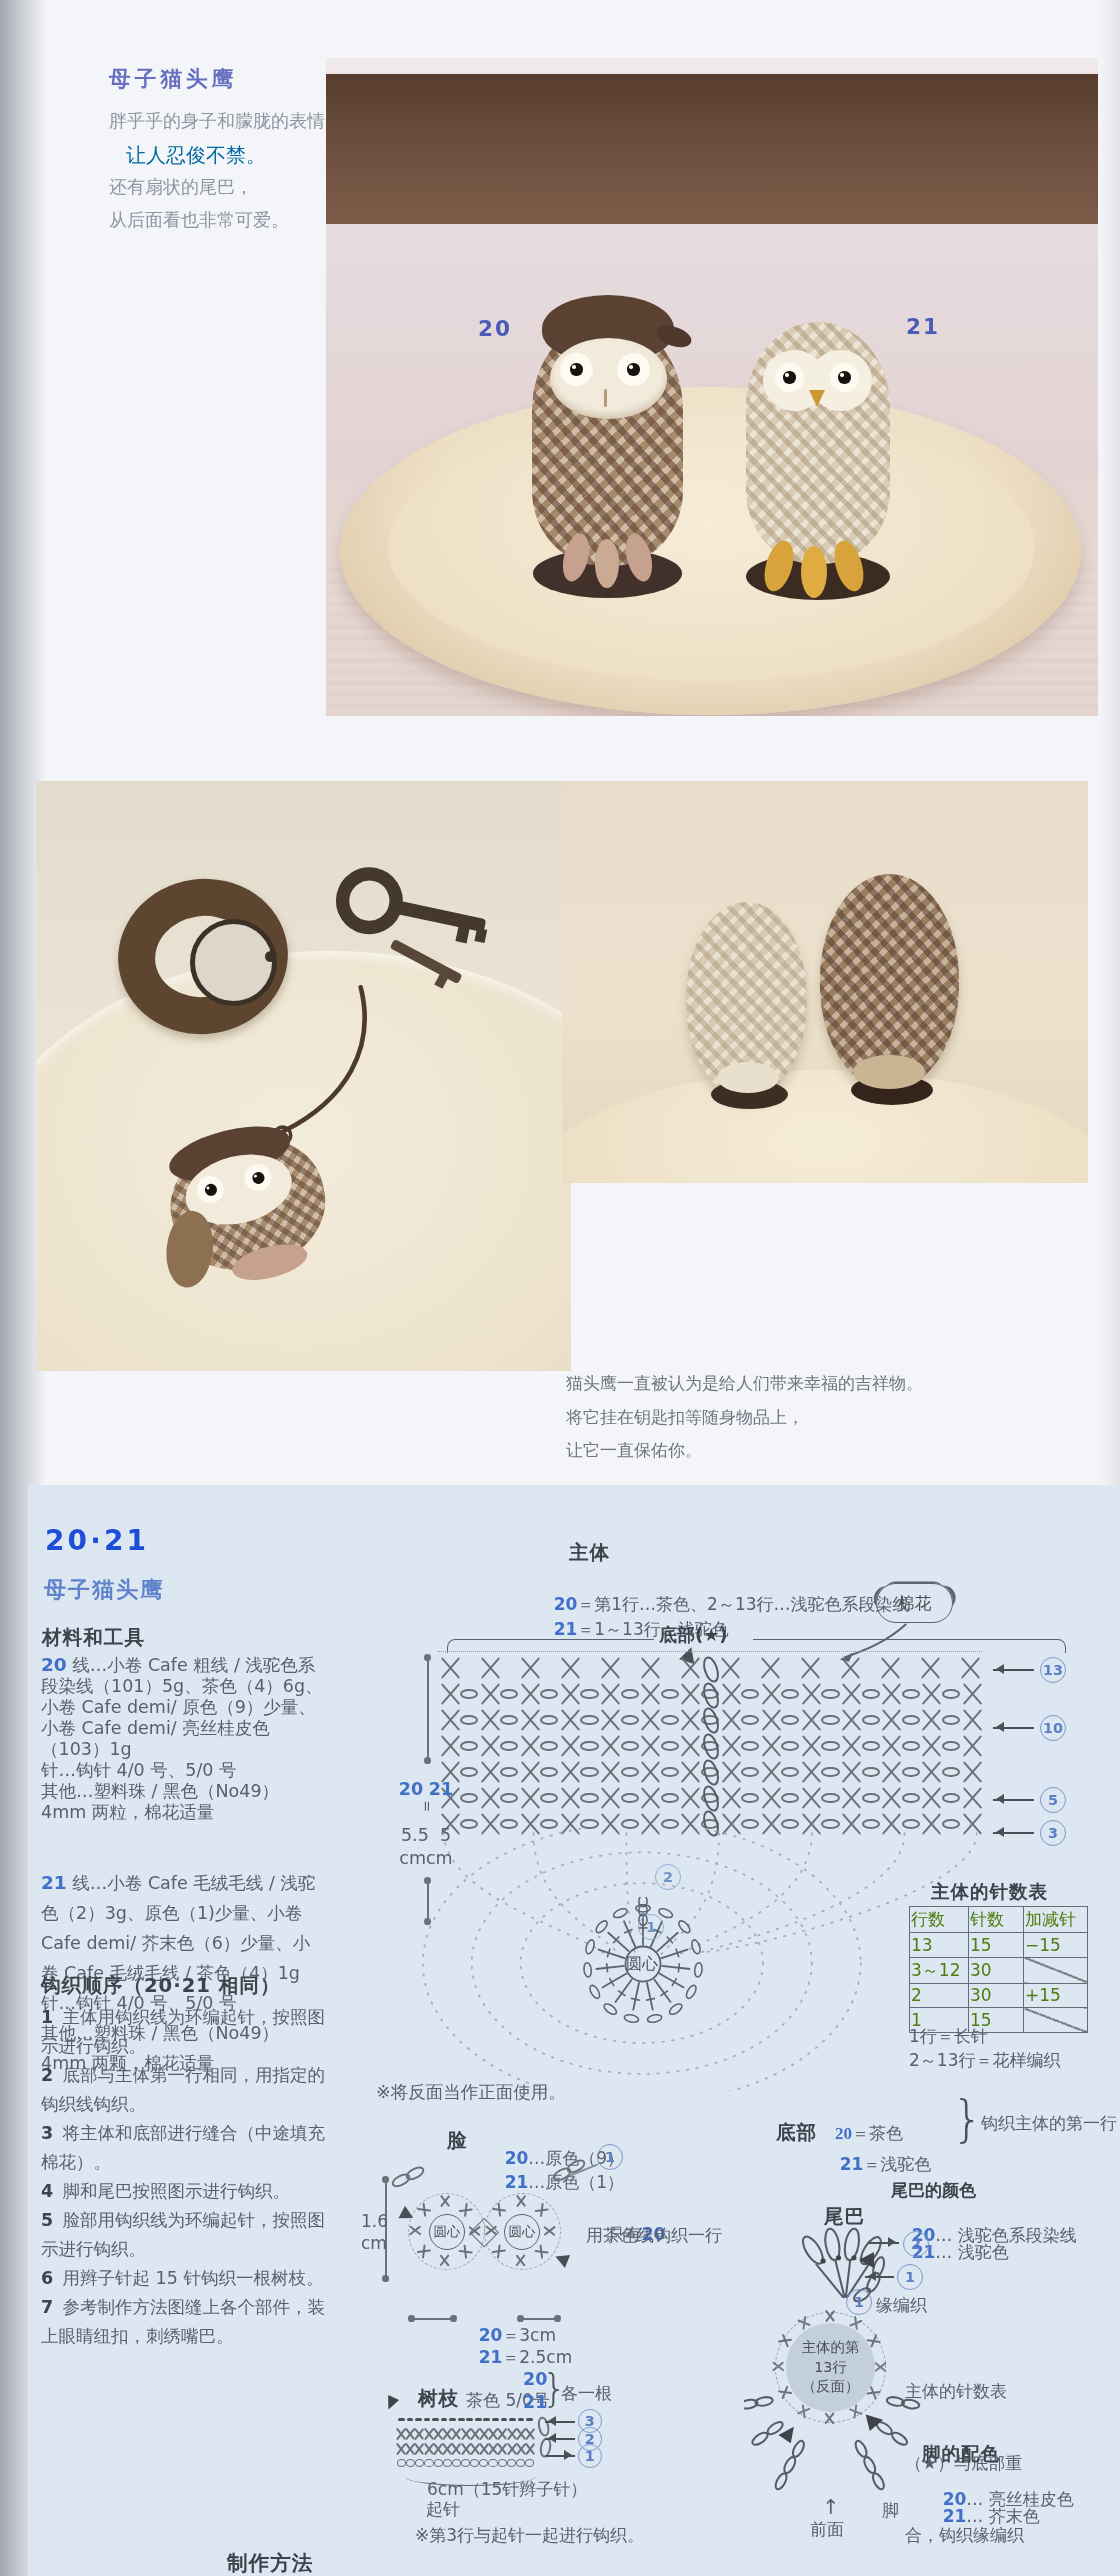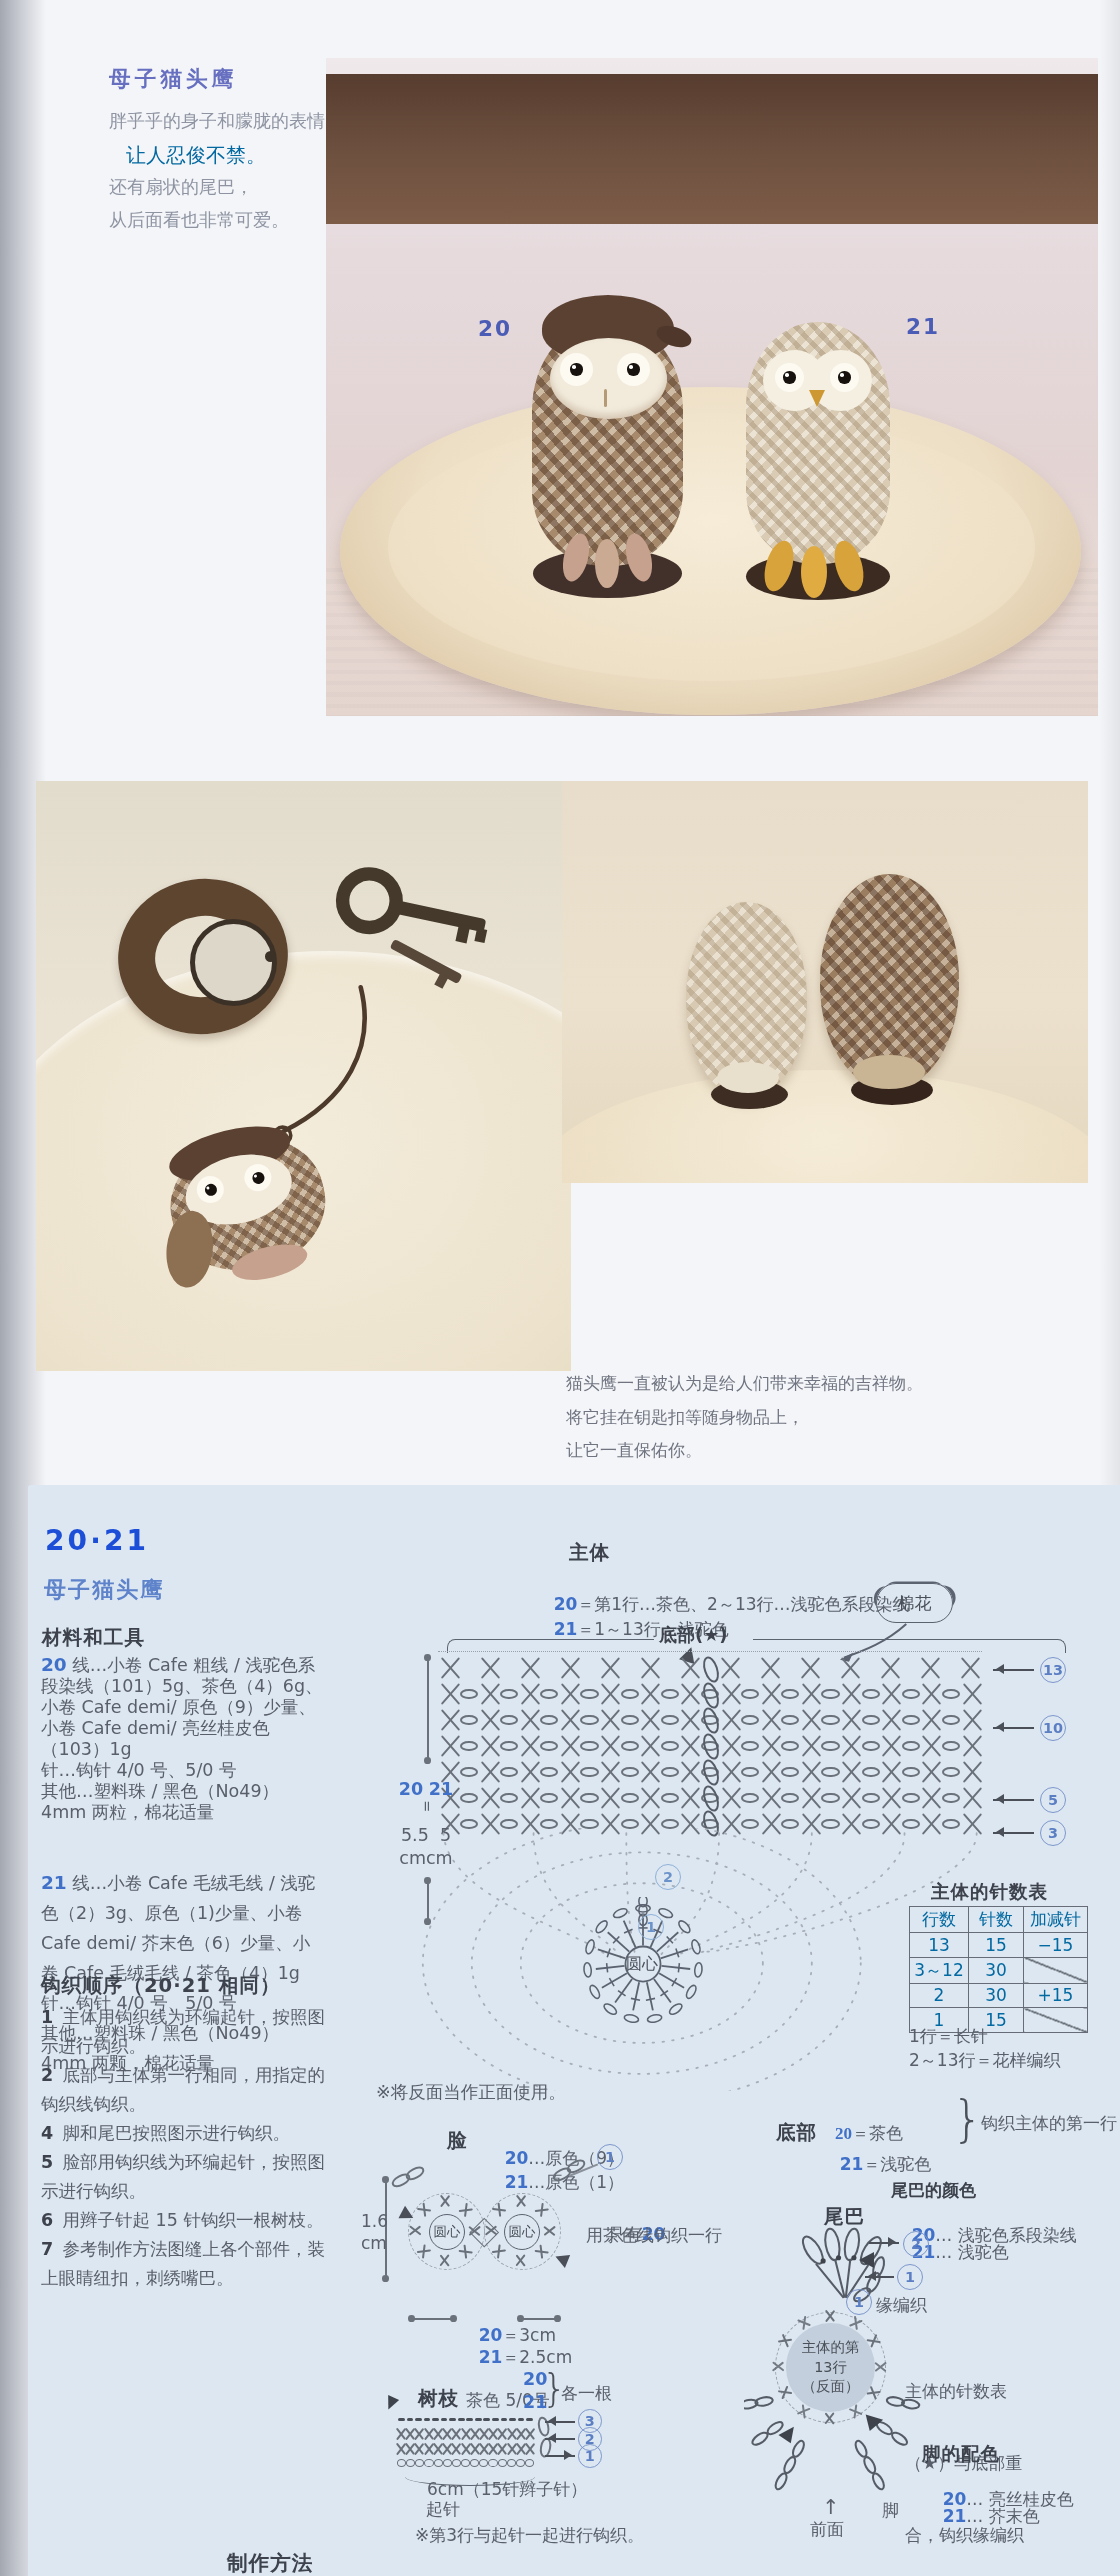--- a/index.html
+++ b/index.html
@@ -195,20 +195,21 @@
     <span class="bl" style="font-size:18.5px;">21</span>
     <span>线…小卷 Cafe 毛绒毛线 / 浅驼色（2）3g、原色（1)少量、小卷 Cafe demi/ 芥末色（6）少量、小卷 Cafe 毛绒毛线 / 茶色（4）1g</span>
     <div>针…钩针 4/0 号、5/0 号</div>
     <div>其他…塑料珠 / 黑色（No49）4mm 两颗，棉花适量</div>
   </div>
 
   <div class="hdr" style="left:41px;top:1972px;">钩织顺序（20·21 相同）</div>
   <div class="abs" id="steps" style="left:41px;top:2003px;width:284px;font-size:17.5px;line-height:29px;color:#5a606b;">
       <div><span class="bd" style="margin-right: 9.3px;">1</span><span>主体用钩织线为环编起针，按照图示进行钩织。</span></div>
       <div><span class="bd" style="margin-right: 9.3px;">2</span><span>底部与主体第一行相同，用指定的钩织线钩织。</span></div>
+      <div><span class="bd" style="margin-right: 9.3px;">3</span><span>将主体和底部进行缝合（中途填充棉花）。</span></div>
       <div><span class="bd" style="margin-right: 9.3px;">4</span><span>脚和尾巴按照图示进行钩织。</span></div>
       <div><span class="bd" style="margin-right: 9.3px;">5</span><span>脸部用钩织线为环编起针，按照图示进行钩织。</span></div>
       <div><span class="bd" style="margin-right: 9.3px;">6</span><span>用辫子针起 15 针钩织一根树枝。</span></div>
       <div><span class="bd" style="margin-right: 9.3px;">7</span><span>参考制作方法图缝上各个部件，装上眼睛纽扣，刺绣嘴巴。</span></div>
     </div>
 
   <div class="hdr" style="left:569px;top:1539px;">主体</div>
   <div class="tx" style="left:532px;top:1568px;">
     <span class="bl">20</span><span>＝第1行…茶色、2～13行…浅驼色系段染线</span>
   </div>
@@ -515,21 +516,21 @@
       <ellipse cx="128" cy="8" rx="8" ry="11" fill="none" stroke="#5b6270" stroke-width="3"></ellipse>
       <ellipse cx="128" cy="26" rx="8" ry="11" fill="none" stroke="#5b6270" stroke-width="3"></ellipse>
       <ellipse cx="128" cy="44" rx="8" ry="11" fill="none" stroke="#5b6270" stroke-width="3"></ellipse>
     </svg>
   <div class="abs" style="left:611px;top:1954px;width:62px;text-align:center;font-size:16px;color:#4a4f58;">圆心</div>
   <div class="circn" style="left:638px;top:1914px;border-color:#8fb0d8;color:#6b93c9;">1</div>
   <div class="circn" style="left:655px;top:1864px;border-color:#8fb0d8;color:#6b93c9;">2</div>
 
   <div class="hdr" style="left:931px;top:1879px;font-size:18.5px;">主体的针数表</div>
   <div class="abs" style="left:909px;top:1906px;">
-    <table style="border-collapse:collapse;font-size:17px;color:#0369a1;text-align:center;">
+    <table style="border-collapse:collapse;font-size:17px;color:#4d7c0f;">
       <tbody>
           <tr>
         <td style="border:1.3px solid #676d76;width:56px;height:21.6px;">行数</td>
         <td style="border:1.3px solid #676d76;width:52px;">针数</td>
         <td style="border:1.3px solid #676d76;width:61px;">加减针</td>
       </tr>
       <tr>
         <td style="border:1.3px solid #676d76;height:21.6px;">13</td>
         <td style="border:1.3px solid #676d76;">15</td>
         <td style="border:1.3px solid #676d76;">−15</td>

